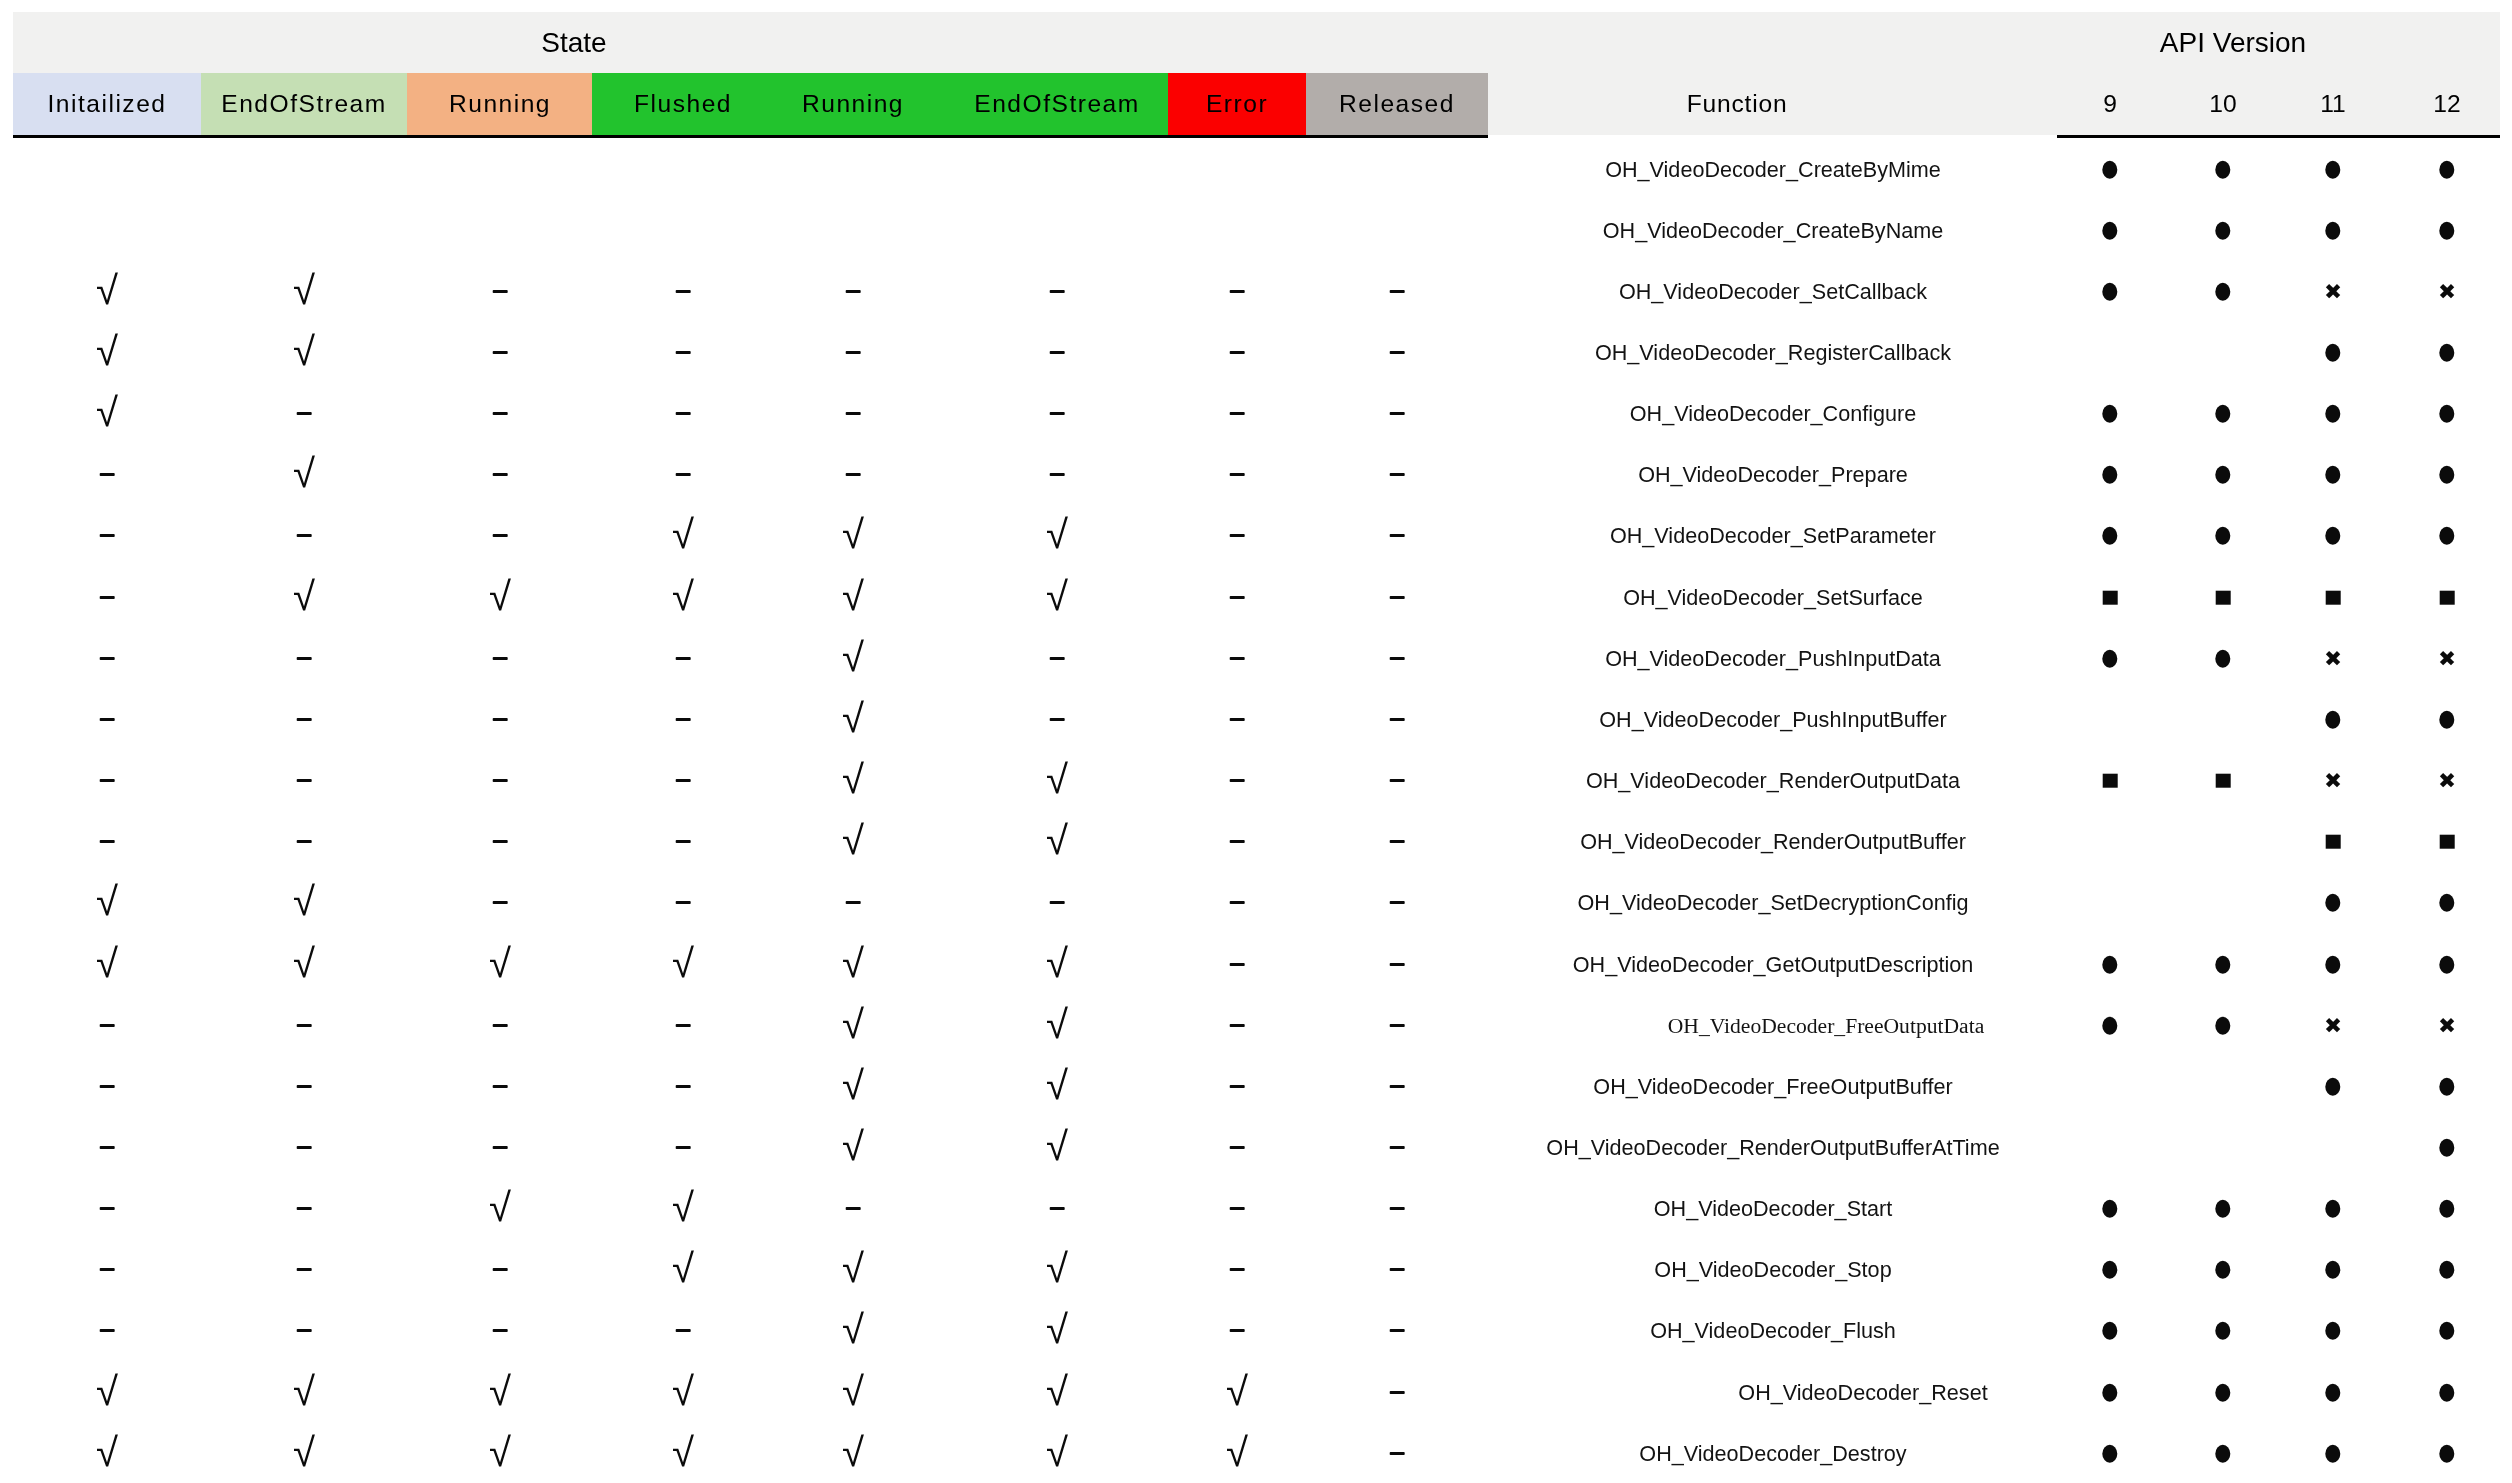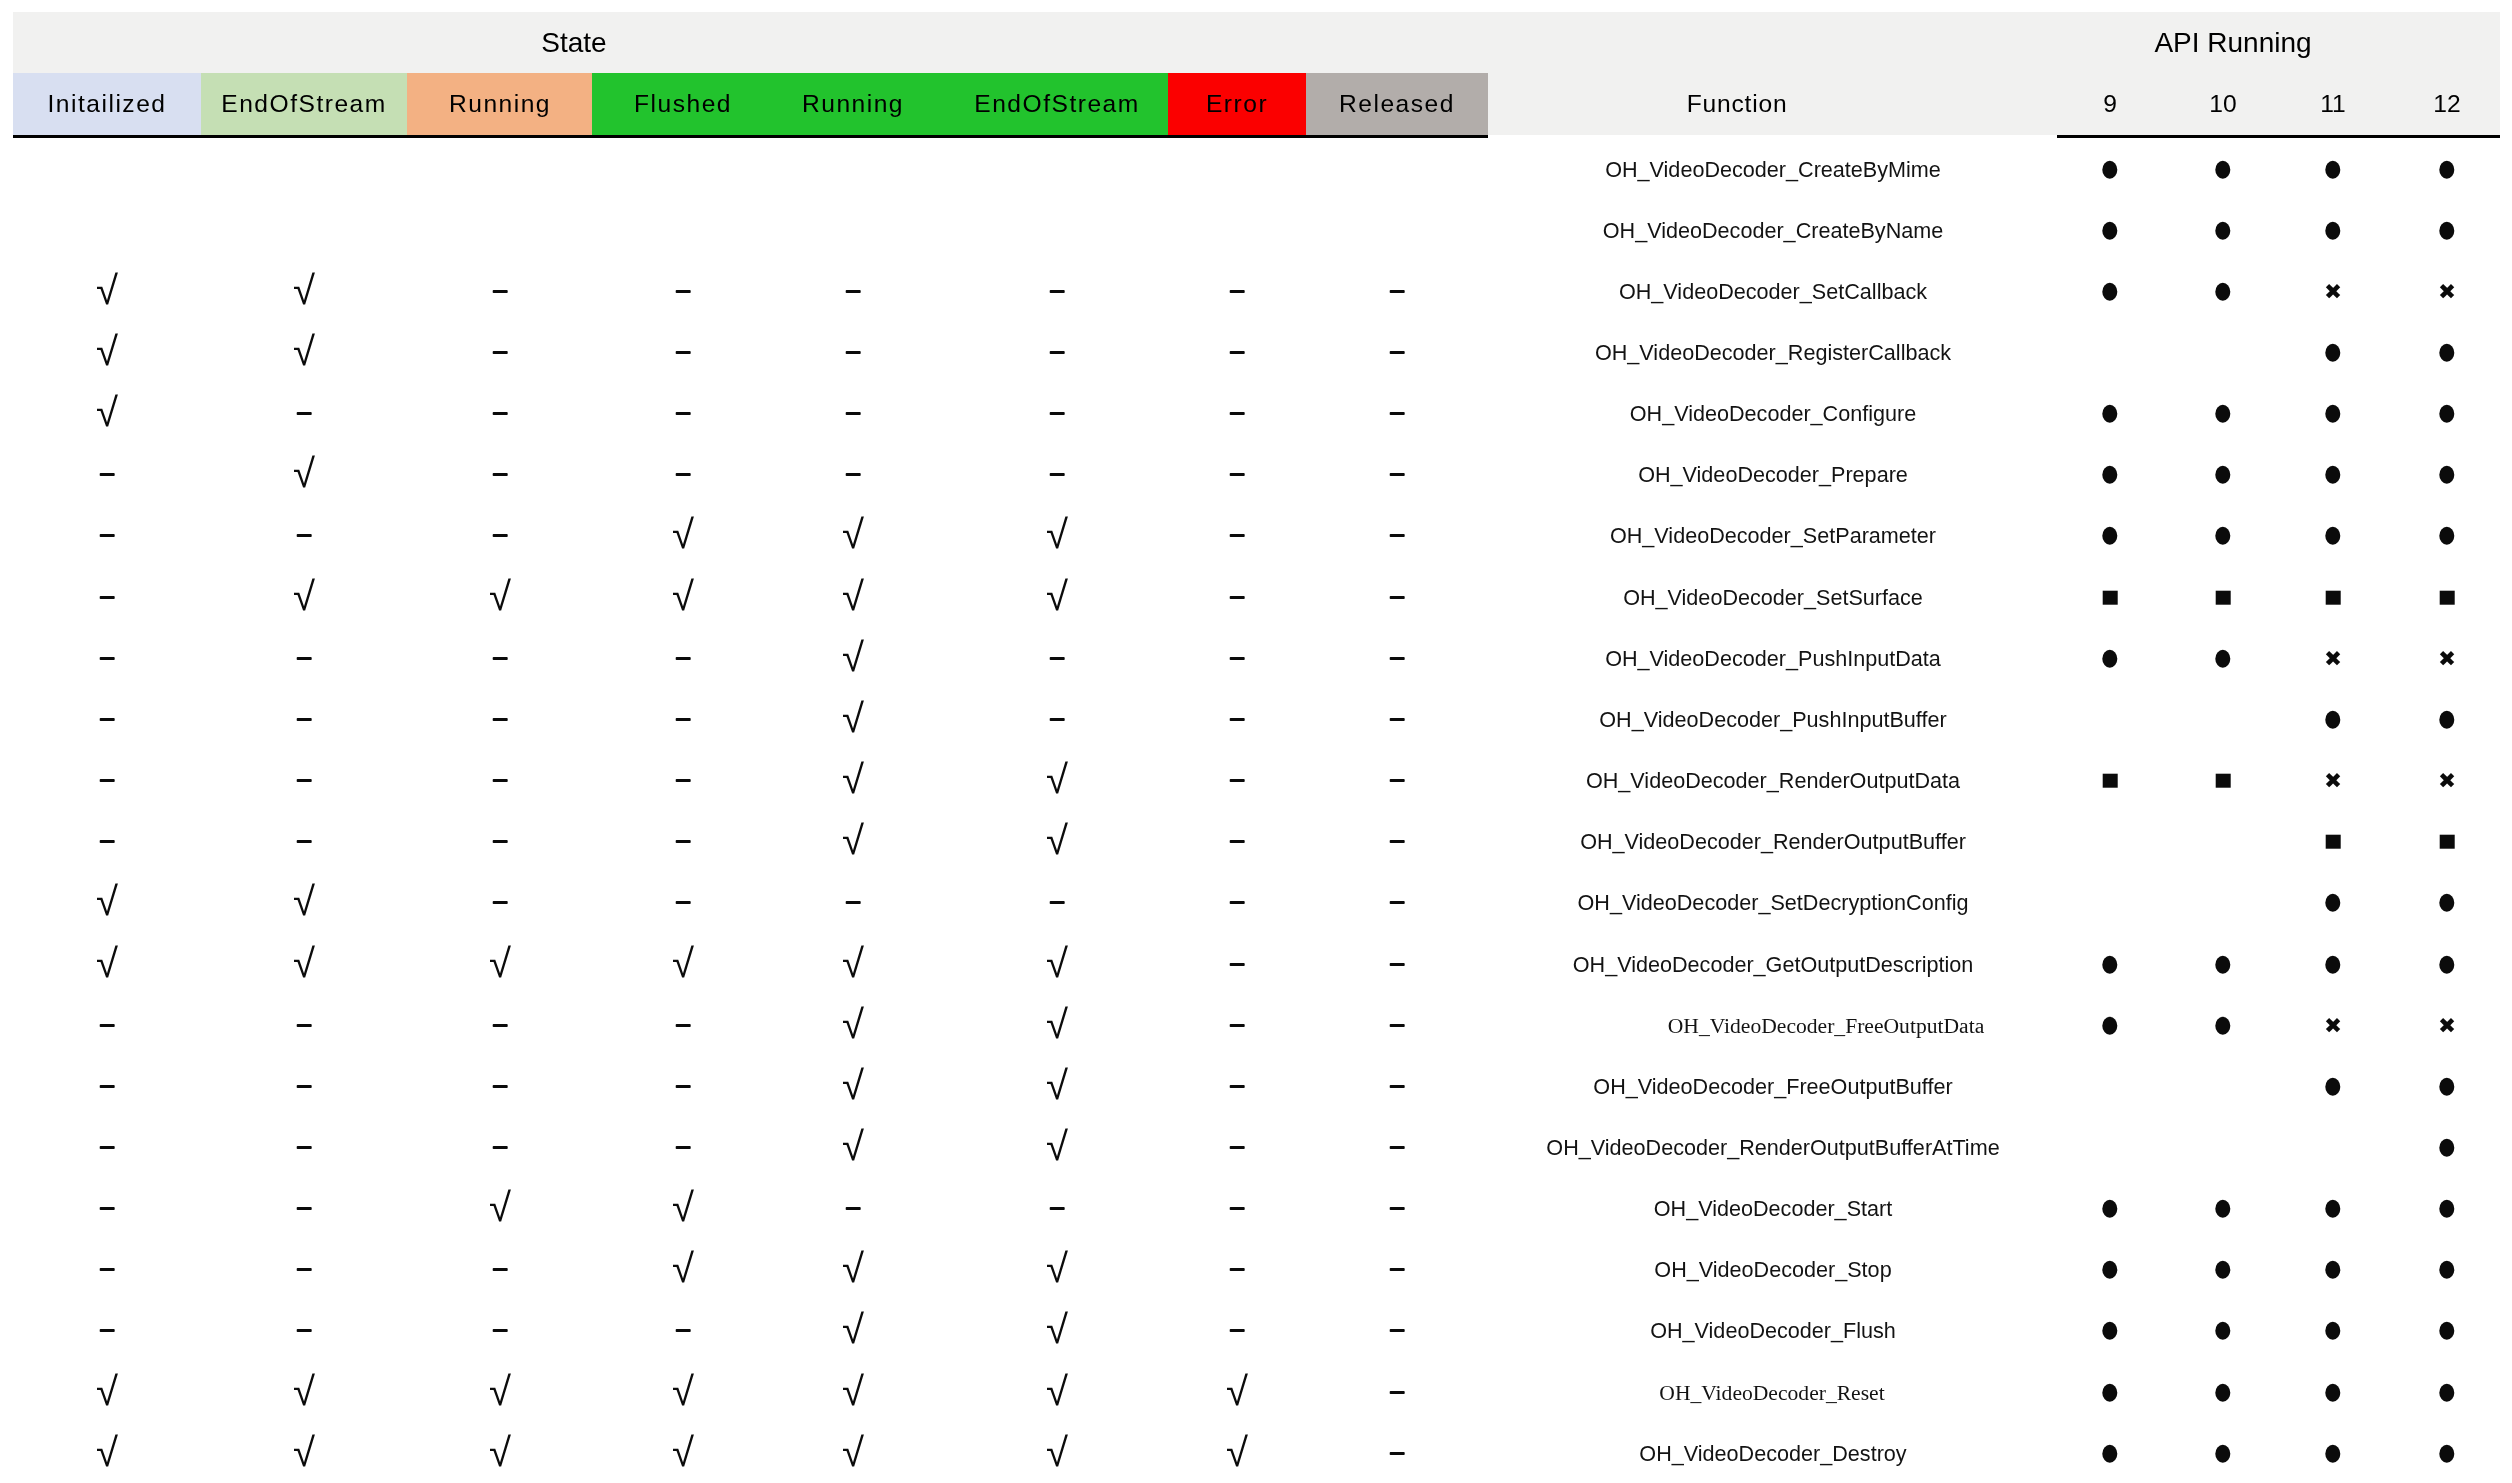--- a/index.html
+++ b/index.html
@@ -36,21 +36,21 @@
     position:absolute;top:50%;transform:translate(-50%,-50%);
     font-size:21.6px;white-space:nowrap;color:#131313
   }
 </style>
 </head>
 <body>
 
 <div class="gray-band"></div>
 
 <div class="group-label" id="state-label">State</div>
-<div class="group-label" id="api-label">API Running</div>
+<div class="group-label" id="api-label">API Version</div>
 
 <div id="state-header-cells">
     <div class="hdr-cell" style="left: 13px; width: 188px; background: rgb(216, 223, 241);"></div>
     <div class="hdr-cell" style="left: 201px; width: 206px; background: rgb(197, 223, 180);"></div>
     <div class="hdr-cell" style="left: 407px; width: 185px; background: rgb(243, 177, 131);"></div>
     <div class="hdr-cell" style="left: 592px; width: 576px; background: rgb(34, 195, 45);"></div>
     <div class="hdr-cell" style="left: 1168px; width: 138px; background: rgb(251, 0, 0);"></div>
     <div class="hdr-cell" style="left: 1306px; width: 182px; background: rgb(178, 173, 170);"></div>
   </div>
 <div id="state-header-labels">
@@ -350,21 +350,21 @@
     </div>
     <div class="row" style="top: 1362px; height: 61px;">
       <span class="mk mk-check" style="left: 107px;">√</span>
       <span class="mk mk-check" style="left: 304px;">√</span>
       <span class="mk mk-check" style="left: 500px;">√</span>
       <span class="mk mk-check" style="left: 683px;">√</span>
       <span class="mk mk-check" style="left: 853px;">√</span>
       <span class="mk mk-check" style="left: 1057px;">√</span>
       <span class="mk mk-check" style="left: 1237px;">√</span>
       <span class="mk mk-dash" style="left: 1397px;"></span>
-      <div class="fn" style="left: 1772px; font-family: Liberation Serif, serif;">OH_VideoDecoder_Reset</div>
+      <div class="fn" style="left: 1863px;">OH_VideoDecoder_Reset</div>
       <span class="mk mk-dot" style="left: 2110px;"></span>
       <span class="mk mk-dot" style="left: 2223px;"></span>
       <span class="mk mk-dot" style="left: 2333px;"></span>
       <span class="mk mk-dot" style="left: 2447px;"></span>
     </div>
     <div class="row" style="top: 1423px; height: 61px;">
       <span class="mk mk-check" style="left: 107px;">√</span>
       <span class="mk mk-check" style="left: 304px;">√</span>
       <span class="mk mk-check" style="left: 500px;">√</span>
       <span class="mk mk-check" style="left: 683px;">√</span>

